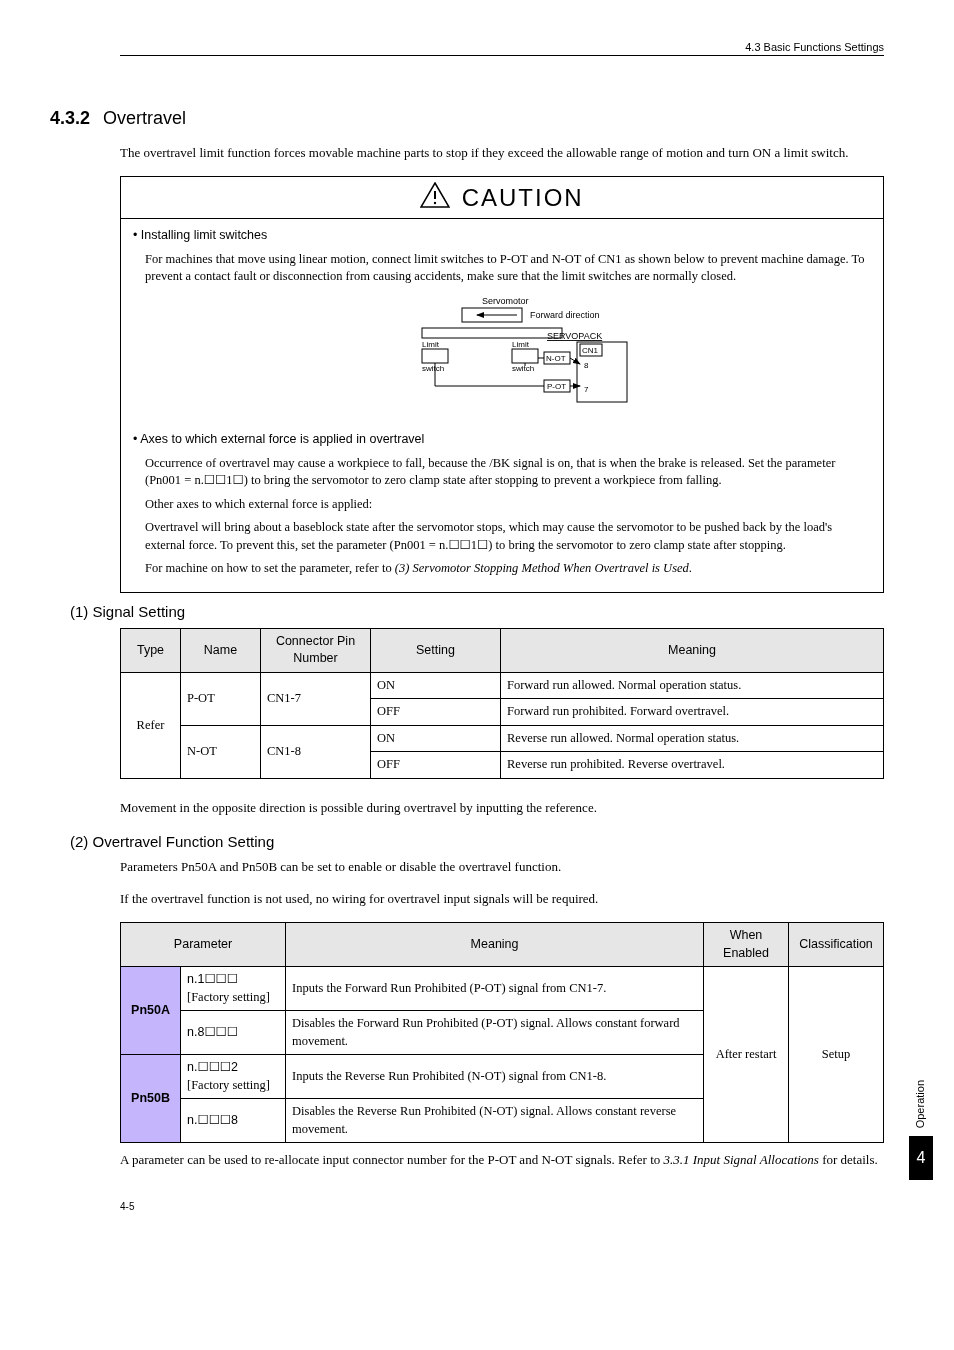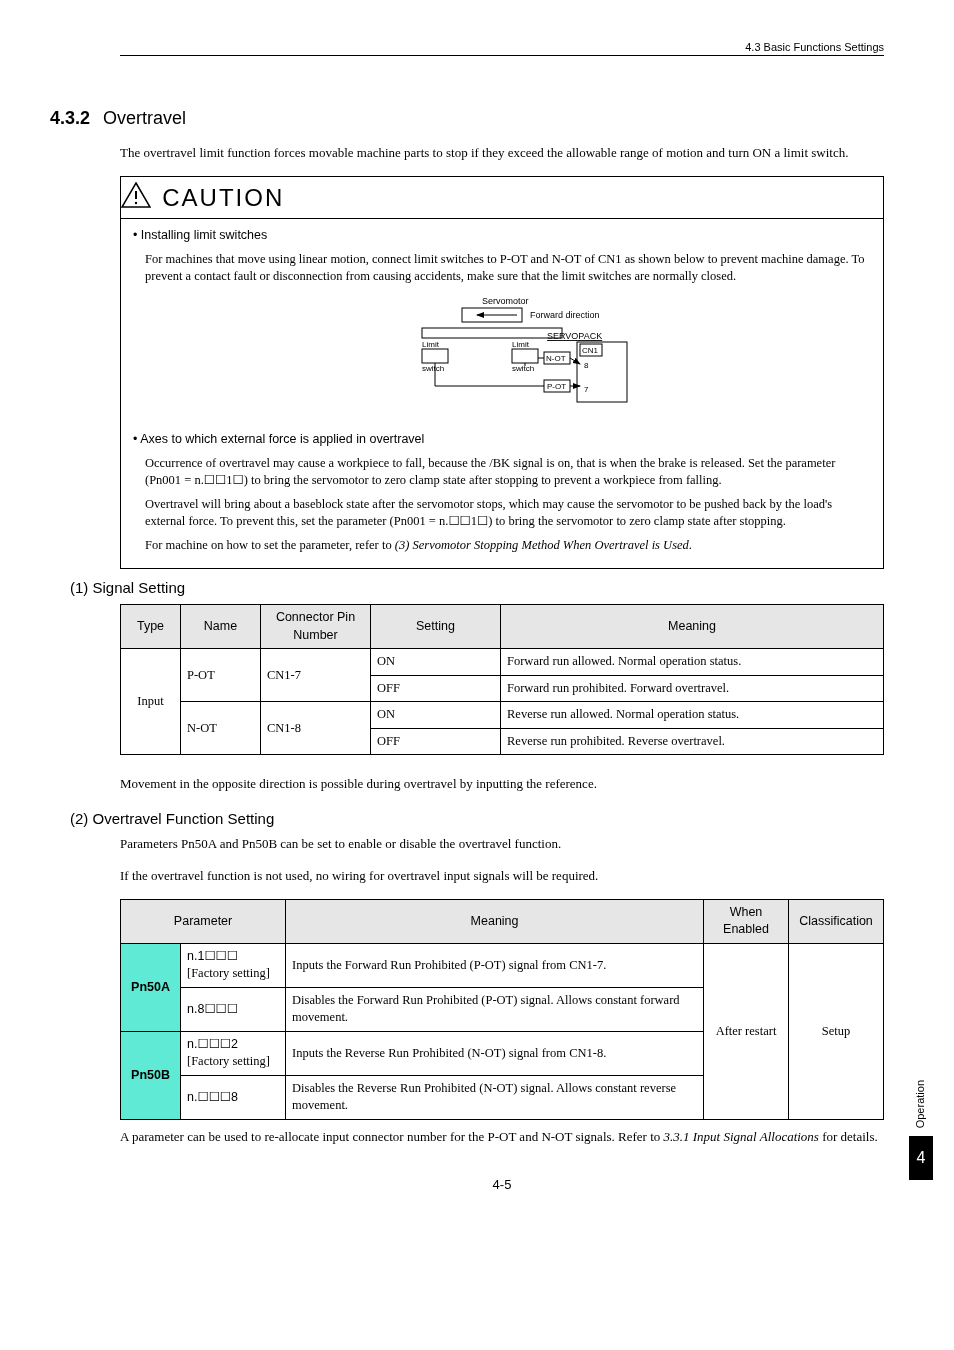--- a/index.html
+++ b/index.html
@@ -33,20 +33,21 @@
     font-weight: normal;
   }
   .h-row { margin-left: -70px; margin-bottom: 12px; }
   .body-text { margin-left: 0px; margin-bottom: 14px; }
   .caution-box {
     border: 1px solid #000;
     margin-top: 6px;
     margin-bottom: 8px;
   }
   .caution-header {
+    text-align: center;
     padding: 4px 0;
     border-bottom: 1px solid #000;
   }
   .caution-label {
     font-family: Arial, sans-serif;
     font-size: 24px;
     letter-spacing: 2px;
     vertical-align: middle;
   }
   .tri-icon {
@@ -77,21 +78,21 @@
     padding: 4px 6px;
     vertical-align: middle;
   }
   .tbl th {
     background: #e6e6e6;
     font-family: Arial, sans-serif;
     font-weight: normal;
     text-align: center;
   }
   .tbl .rowhead {
-    background: #5eead4;
+    background: #c4b5fd;
     font-family: Arial, sans-serif;
     text-align: center;
   }
   .tbl .center { text-align: center; }
   .sidebar {
     position: absolute;
     right: 18px;
     top: 1080px;
     width: 30px;
     text-align: center;
@@ -107,23 +108,23 @@
     background: #000;
     color: #fff;
     font-family: Arial, sans-serif;
     font-size: 16px;
     width: 24px;
     height: 44px;
     line-height: 44px;
     margin: 0 auto;
   }
   .pagenum {
-    text-align: center;
-    font-family: Arial, sans-serif;
-    font-size: 13px;
+    text-align: left;
+    font-family: Arial, sans-serif;
+    font-size: 10px;
     margin-top: 30px;
   }
   .italic { font-style: italic; }
 </style>
 </head>
 <body>
 
 <div class="header-line">4.3  Basic Functions Settings</div>
 
 <div class="h-row">
@@ -181,40 +182,41 @@
         <line x1="83" y1="92" x2="192" y2="92" stroke="#000"></line>
         <line x1="218" y1="92" x2="228" y2="92" stroke="#000" marker-end="url(#arr)"></line>
         <line x1="173" y1="69" x2="173" y2="72" stroke="#000"></line>
         <line x1="186" y1="64" x2="192" y2="64" stroke="#000"></line>
         <line x1="218" y1="64" x2="228" y2="70" stroke="#000" marker-end="url(#arr)"></line>
       </svg>
     </div>
 
     <p class="bullet-head">•  Axes to which external force is applied in overtravel</p>
     <p class="indent">Occurrence of overtravel may cause a workpiece to fall, because the /BK signal is on, that is when the brake is released. Set the parameter (Pn001 = n.☐☐1☐) to bring the servomotor to zero clamp state after stopping to prevent a workpiece from falling.</p>
+    <p class="indent">Other axes to which external force is applied:</p>
     <p class="indent">Overtravel will bring about a baseblock state after the servomotor stops, which may cause the servomotor to be pushed back by the load's external force. To prevent this, set the parameter (Pn001 = n.☐☐1☐) to bring the servomotor to zero clamp state after stopping.</p>
     <p class="indent">
       <span>For machine on how to set the parameter, refer to </span><span class="italic">(3) Servomotor Stopping Method When Overtravel is Used</span><span>.</span>
     </p>
   </div>
 </div>
 
 <div class="sub-h">(1)  Signal Setting</div>
 
 <table class="tbl">
   <tbody>
       <tr>
     <th style="width:60px">Type</th>
     <th style="width:80px">Name</th>
     <th style="width:110px">Connector Pin Number</th>
     <th style="width:130px">Setting</th>
     <th>Meaning</th>
   </tr>
   <tr>
-    <td rowspan="4" class="center">Input</td>
+    <td rowspan="4" class="center">Refer</td>
     <td rowspan="2">P-OT</td>
     <td rowspan="2">CN1-7</td>
     <td>ON</td>
     <td>Forward run allowed. Normal operation status.</td>
   </tr>
   <tr>
     <td>OFF</td>
     <td>Forward run prohibited. Forward overtravel.</td>
   </tr>
   <tr>

